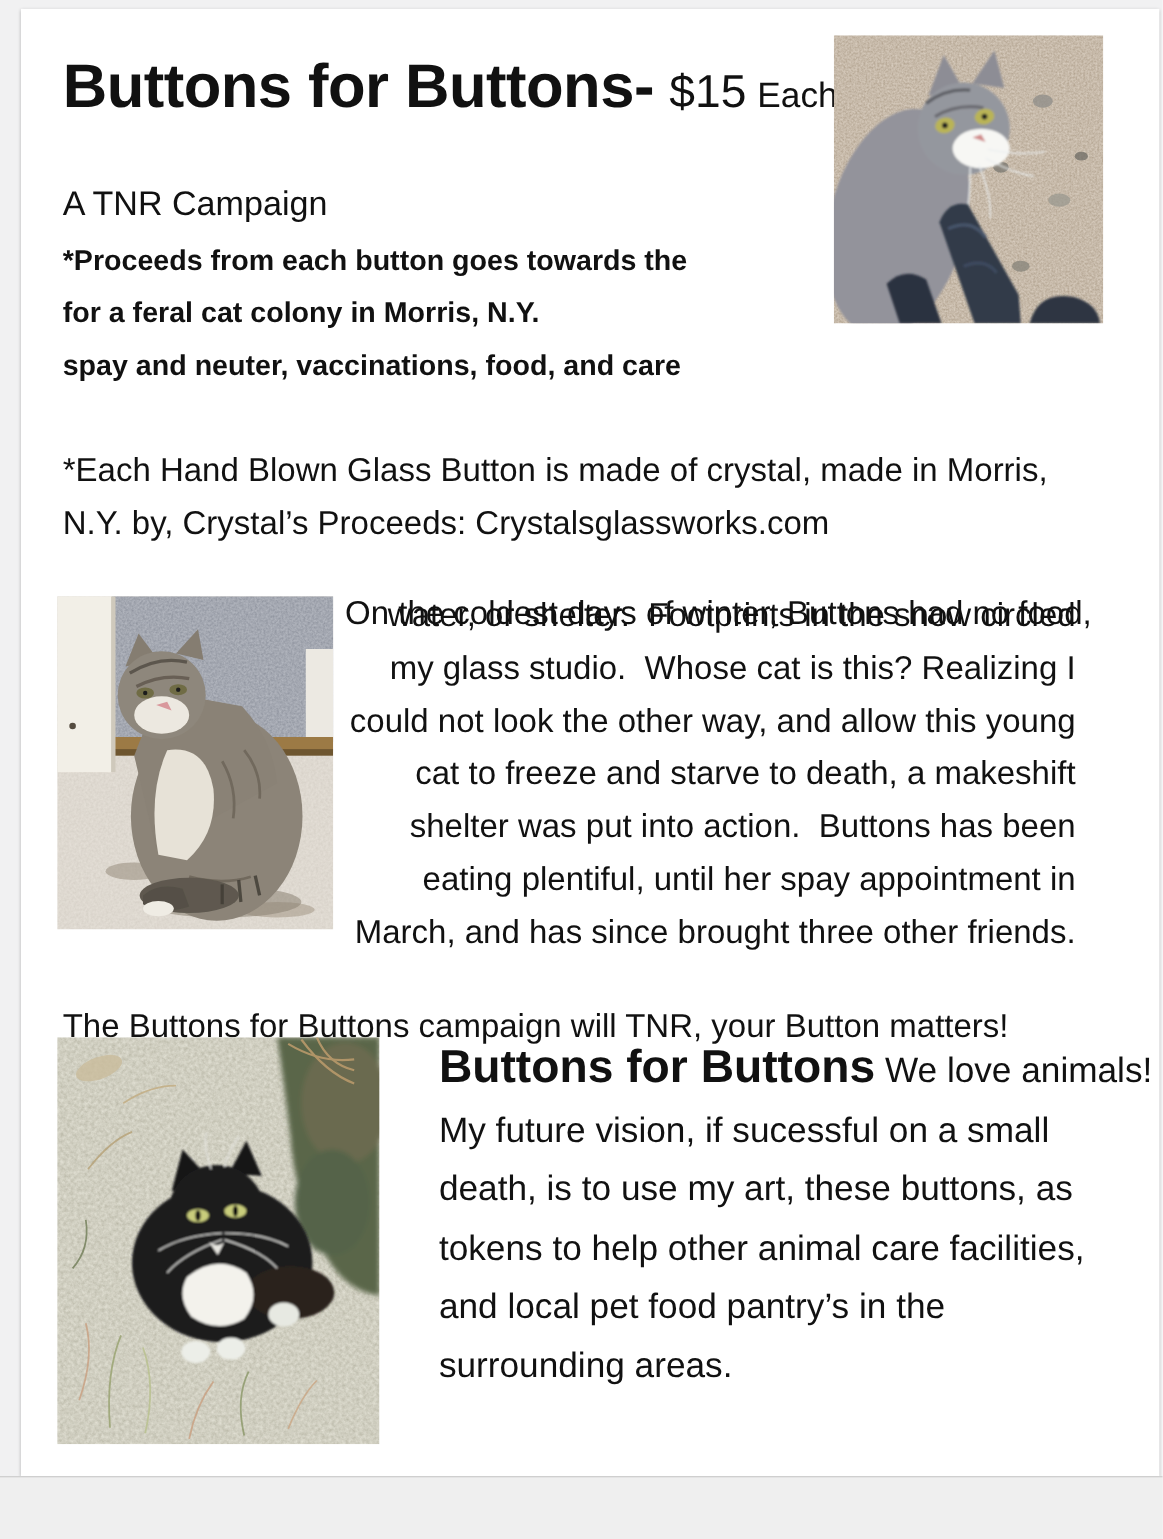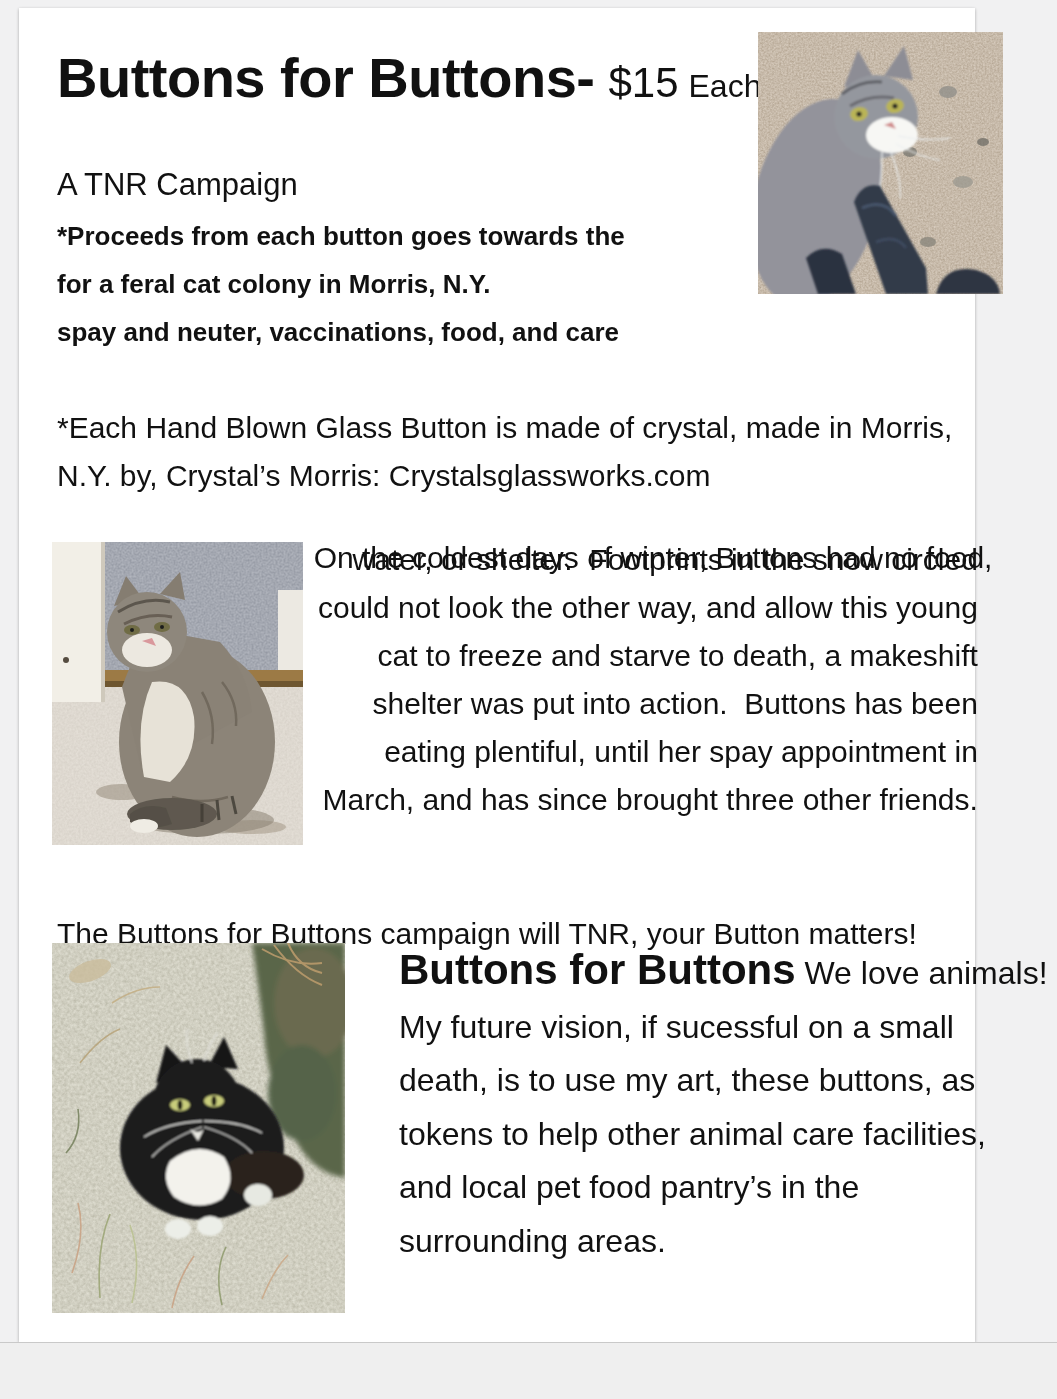--- a/index.html
+++ b/index.html
@@ -6,21 +6,21 @@
   html,body { width:1057px; height:1399px; }
   body {
     font-family:"Liberation Sans","DejaVu Sans",sans-serif;
     background:#f1f1f2;
     color:#111;
     position:relative;
     overflow:hidden;
   }
   .page {
     position:absolute; left:19px; top:8px;
-    width:956px; height:1334px;
+    width:1035px; height:1334px;
     background:#ffffff;
     box-shadow:0 1px 3px rgba(0,0,0,0.30);
     padding-left:13px;
   }
   .abs { position:absolute; }
   .line { white-space:pre; }
 
   
   .title-row { left:38px; top:40px; line-height:60px; }
   .title-bold { font-weight:bold; font-size:56px; letter-spacing:-0.5px; }
@@ -122,21 +122,21 @@
   <div class="abs subtitle">A TNR Campaign</div>
 
   <div class="abs para-proceeds">
     <div class="line">*Proceeds from each button goes towards the</div>
     <div class="line">for a feral cat colony in Morris, N.Y.</div>
     <div class="line">spay and neuter, vaccinations, food, and care</div>
   </div>
 
   <div class="abs para-crystal">
     <div class="line">*Each Hand Blown Glass Button is made of crystal, made in Morris,</div>
-    <div class="line">N.Y. by, Crystal’s Morris: Crystalsglassworks.com</div>
+    <div class="line">N.Y. by, Crystal’s Proceeds: Crystalsglassworks.com</div>
   </div>
 
   <div class="abs story-line1">
     <b>Buttons Story</b><span>:  On the coldest days of winter, Buttons had no food,</span>
   </div>
 
   <div class="abs story-body">
     <div class="photo photo-middle" aria-label="Gray tabby cat with white chest sitting on concrete by a white door">
       <svg viewBox="0 0 251 303" preserveAspectRatio="none">
         <defs>
@@ -190,20 +190,21 @@
           <g stroke="#3f3b33" stroke-width="3" opacity="0.8">
             <path d="M150 262 l0 18"></path>
               <path d="M165 258 l2 20"></path>
               <path d="M180 254 l4 18"></path>
           </g>
         </g>
       </svg>
     </div>
     <div class="story-lines">
       <div class="line">water, or shelter.  Footprints in the snow circled</div>
+      <div class="line">my glass studio.  Whose cat is this? Realizing I</div>
       <div class="line">could not look the other way, and allow this young</div>
       <div class="line">cat to freeze and starve to death, a makeshift</div>
       <div class="line">shelter was put into action.  Buttons has been</div>
       <div class="line">eating plentiful, until her spay appointment in</div>
       <div class="line">March, and has since brought three other friends.</div>
     </div>
   </div>
 
   <div class="abs campaign">The Buttons for Buttons campaign will TNR, your Button matters!</div>
 

